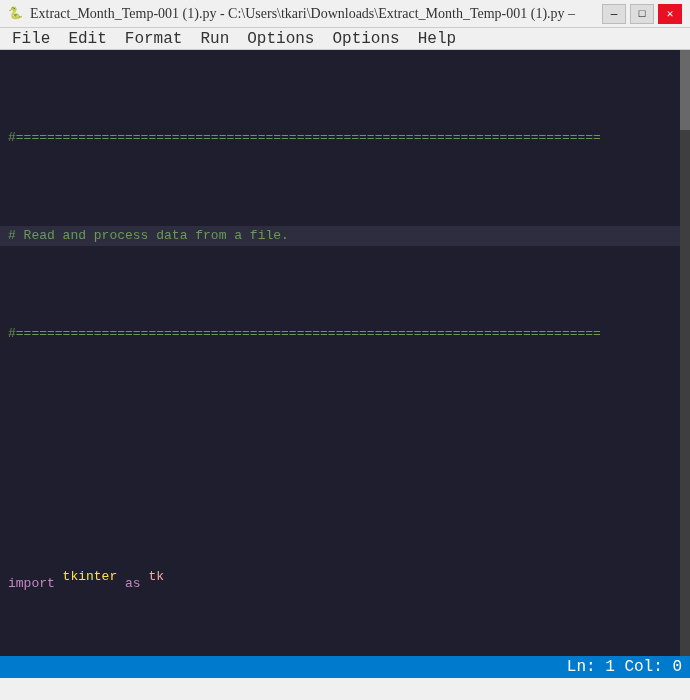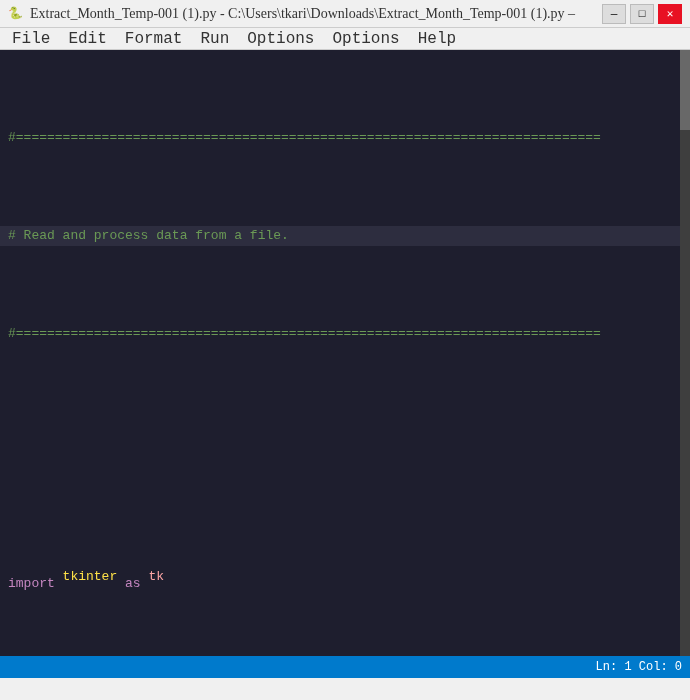--- a/index.html
+++ b/index.html
@@ -122,21 +122,21 @@
       align-items: center;
       justify-content: flex-end;
       padding: 0 8px;
       position: absolute;
       bottom: 0;
       width: 100%;
     }
 
     .status-text {
       color: white;
-      font-size: 12px;
+      font-size: 16px;
       font-family: 'Courier New', Courier, monospace;
     }
 
     
     .editor-scroll {
       position: absolute;
       right: 0;
       top: 0;
       width: 10px;
       height: 100%;

